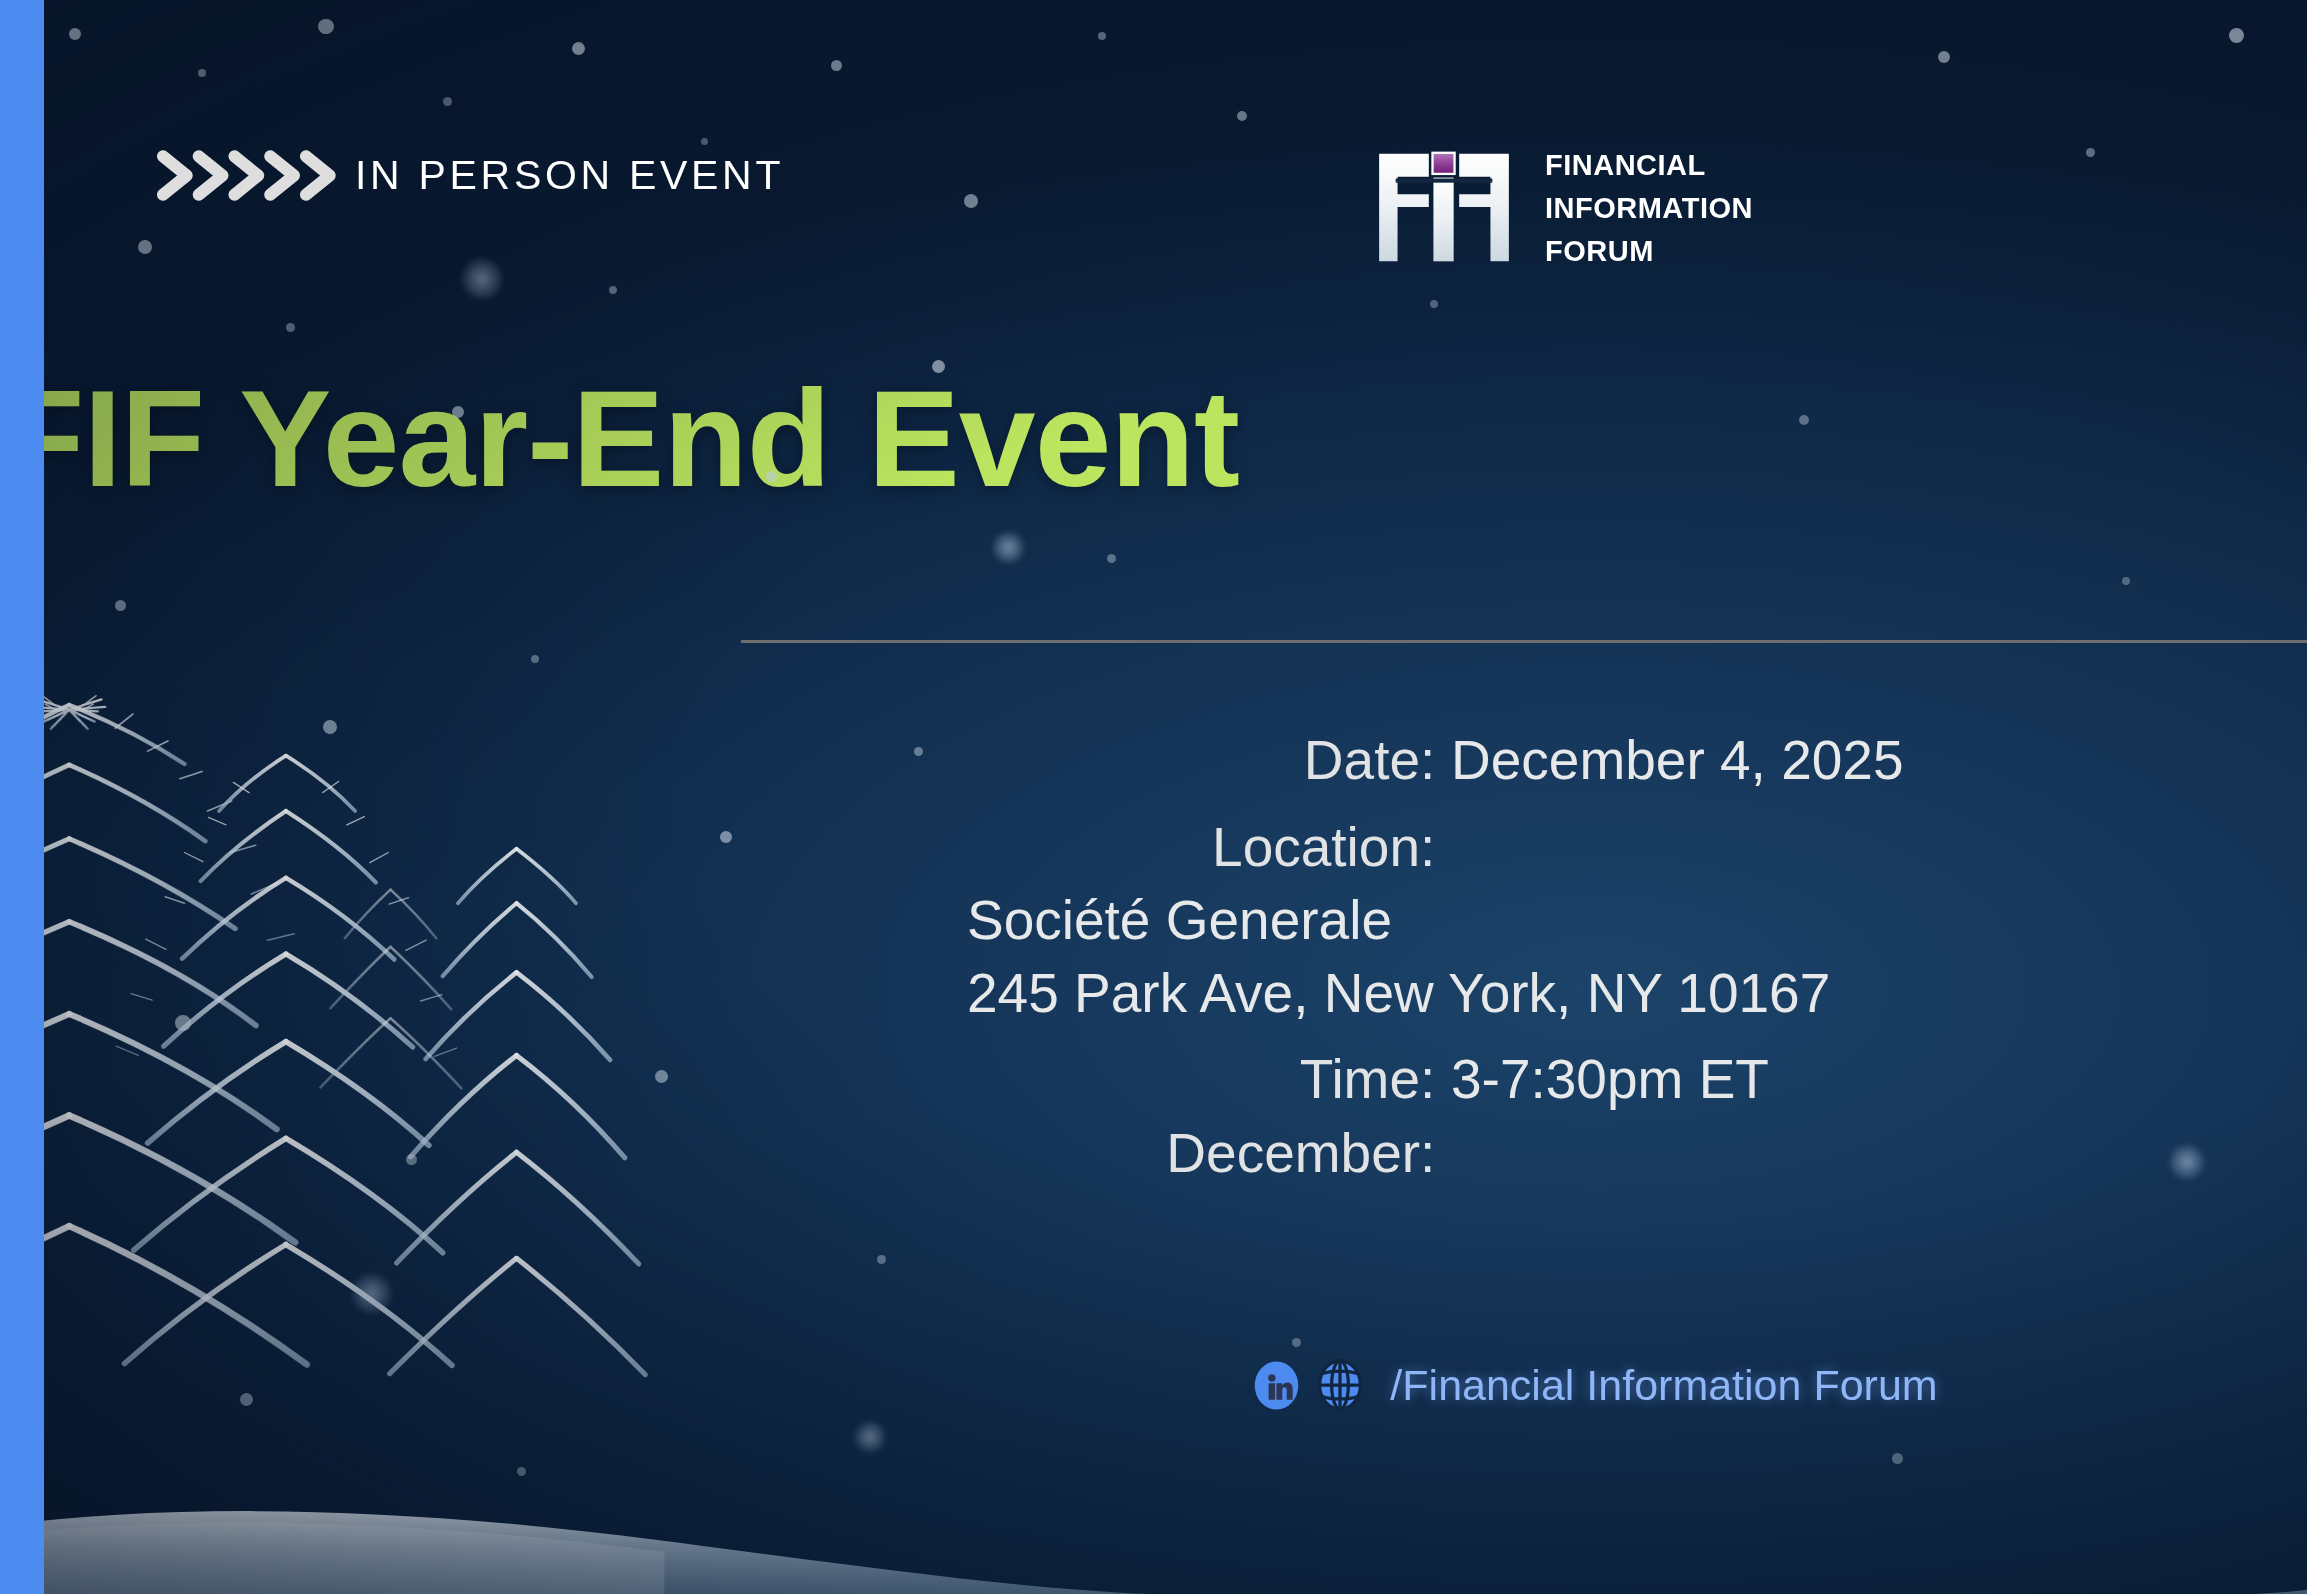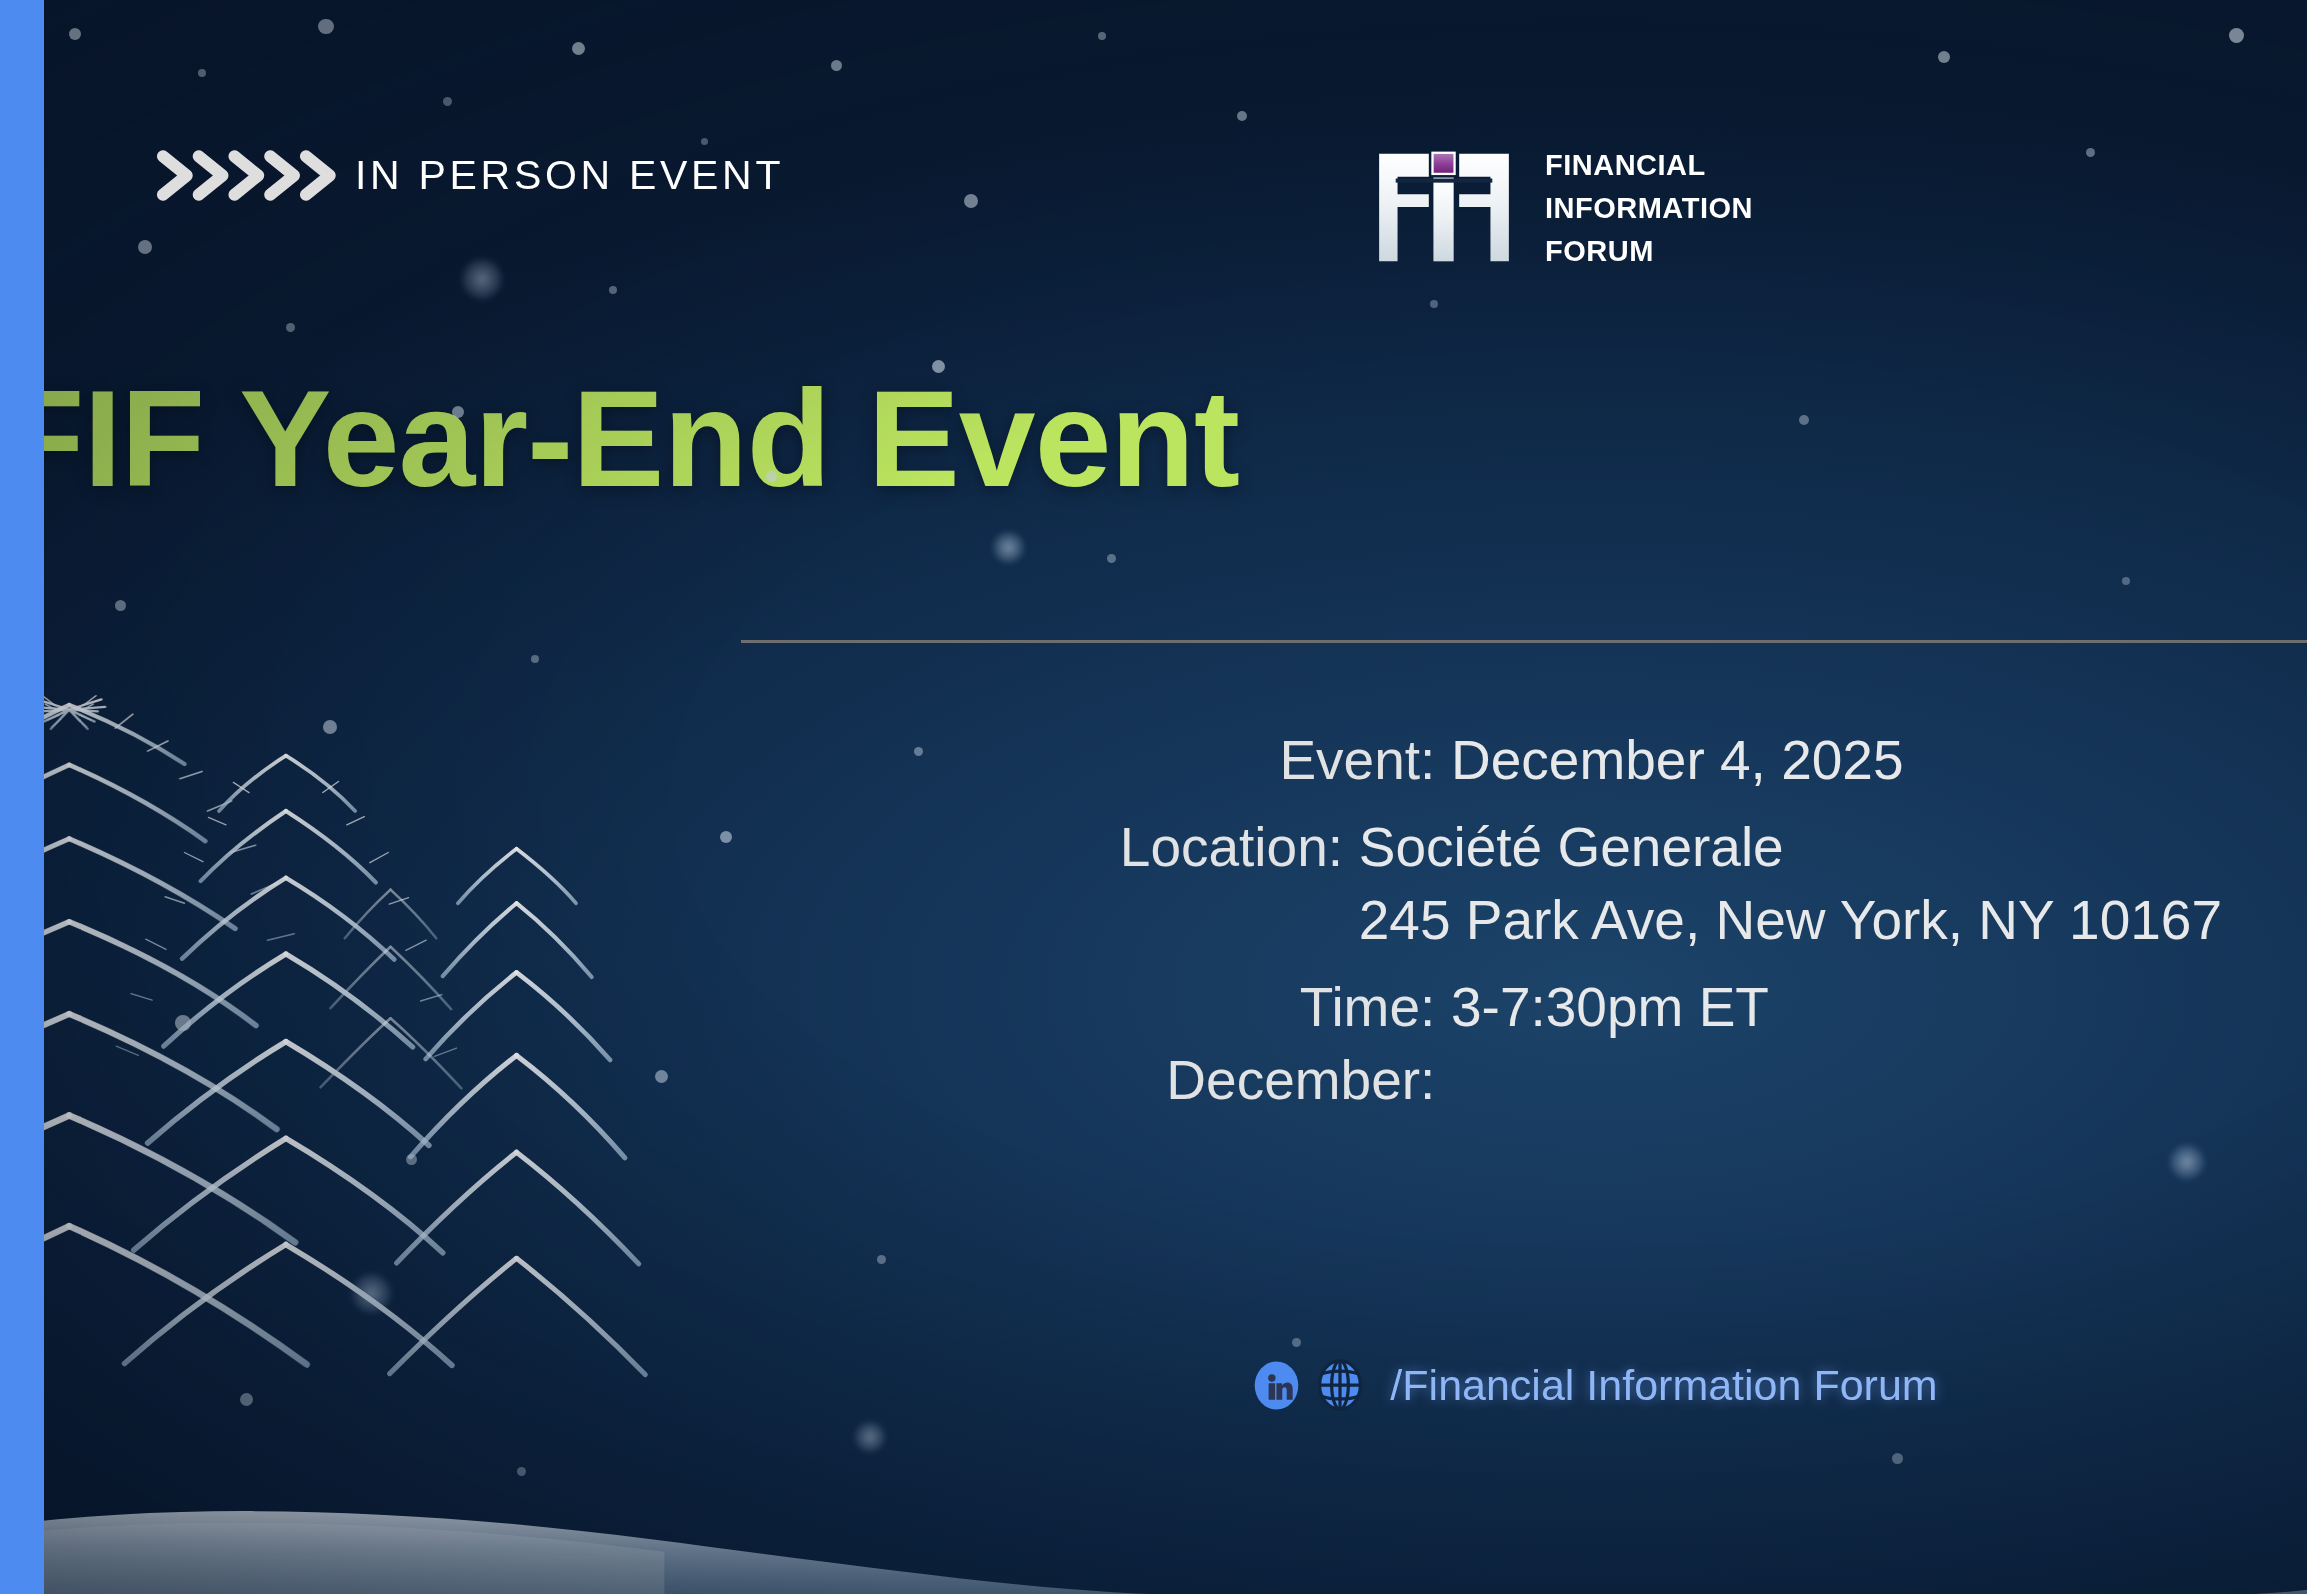--- a/index.html
+++ b/index.html
@@ -159,21 +159,21 @@
     font-weight:300;
     line-height:1.32;
     white-space:nowrap;
     font-family:"Liberation Sans", sans-serif;
   }
   .detail-value .sub {
     display:block;
     color:#e6e8ea;
   }
   .row-date     { margin-bottom:14.8px; }
-  .row-location { margin-bottom:14px; }
+  .row-location { margin-bottom:14px;flex-direction:column; }
   .row-time     { margin-bottom:1px; }
 
   
   .social {
     position:absolute;
     top:1359px; left:0; width:100%;
     display:flex; align-items:center; justify-content:center;
     gap:12px;
     z-index:22;
   }
@@ -427,21 +427,21 @@
     </div>
   </div>
 
   <h1 class="event-title">FIF Year-End Event</h1>
 
   <div class="divider"></div>
 
   <div class="details">
 
     <div class="detail-row row-date">
-      <div class="detail-label">Event:</div>
+      <div class="detail-label">Date:</div>
       <div class="detail-value">December 4, 2025</div>
     </div>
 
     <div class="detail-row row-location">
       <div class="detail-label">Location:</div>
       <div class="detail-value">
         <span>Société Generale</span>
         <span class="sub">245 Park Ave, New York, NY 10167</span>
       </div>
     </div>

